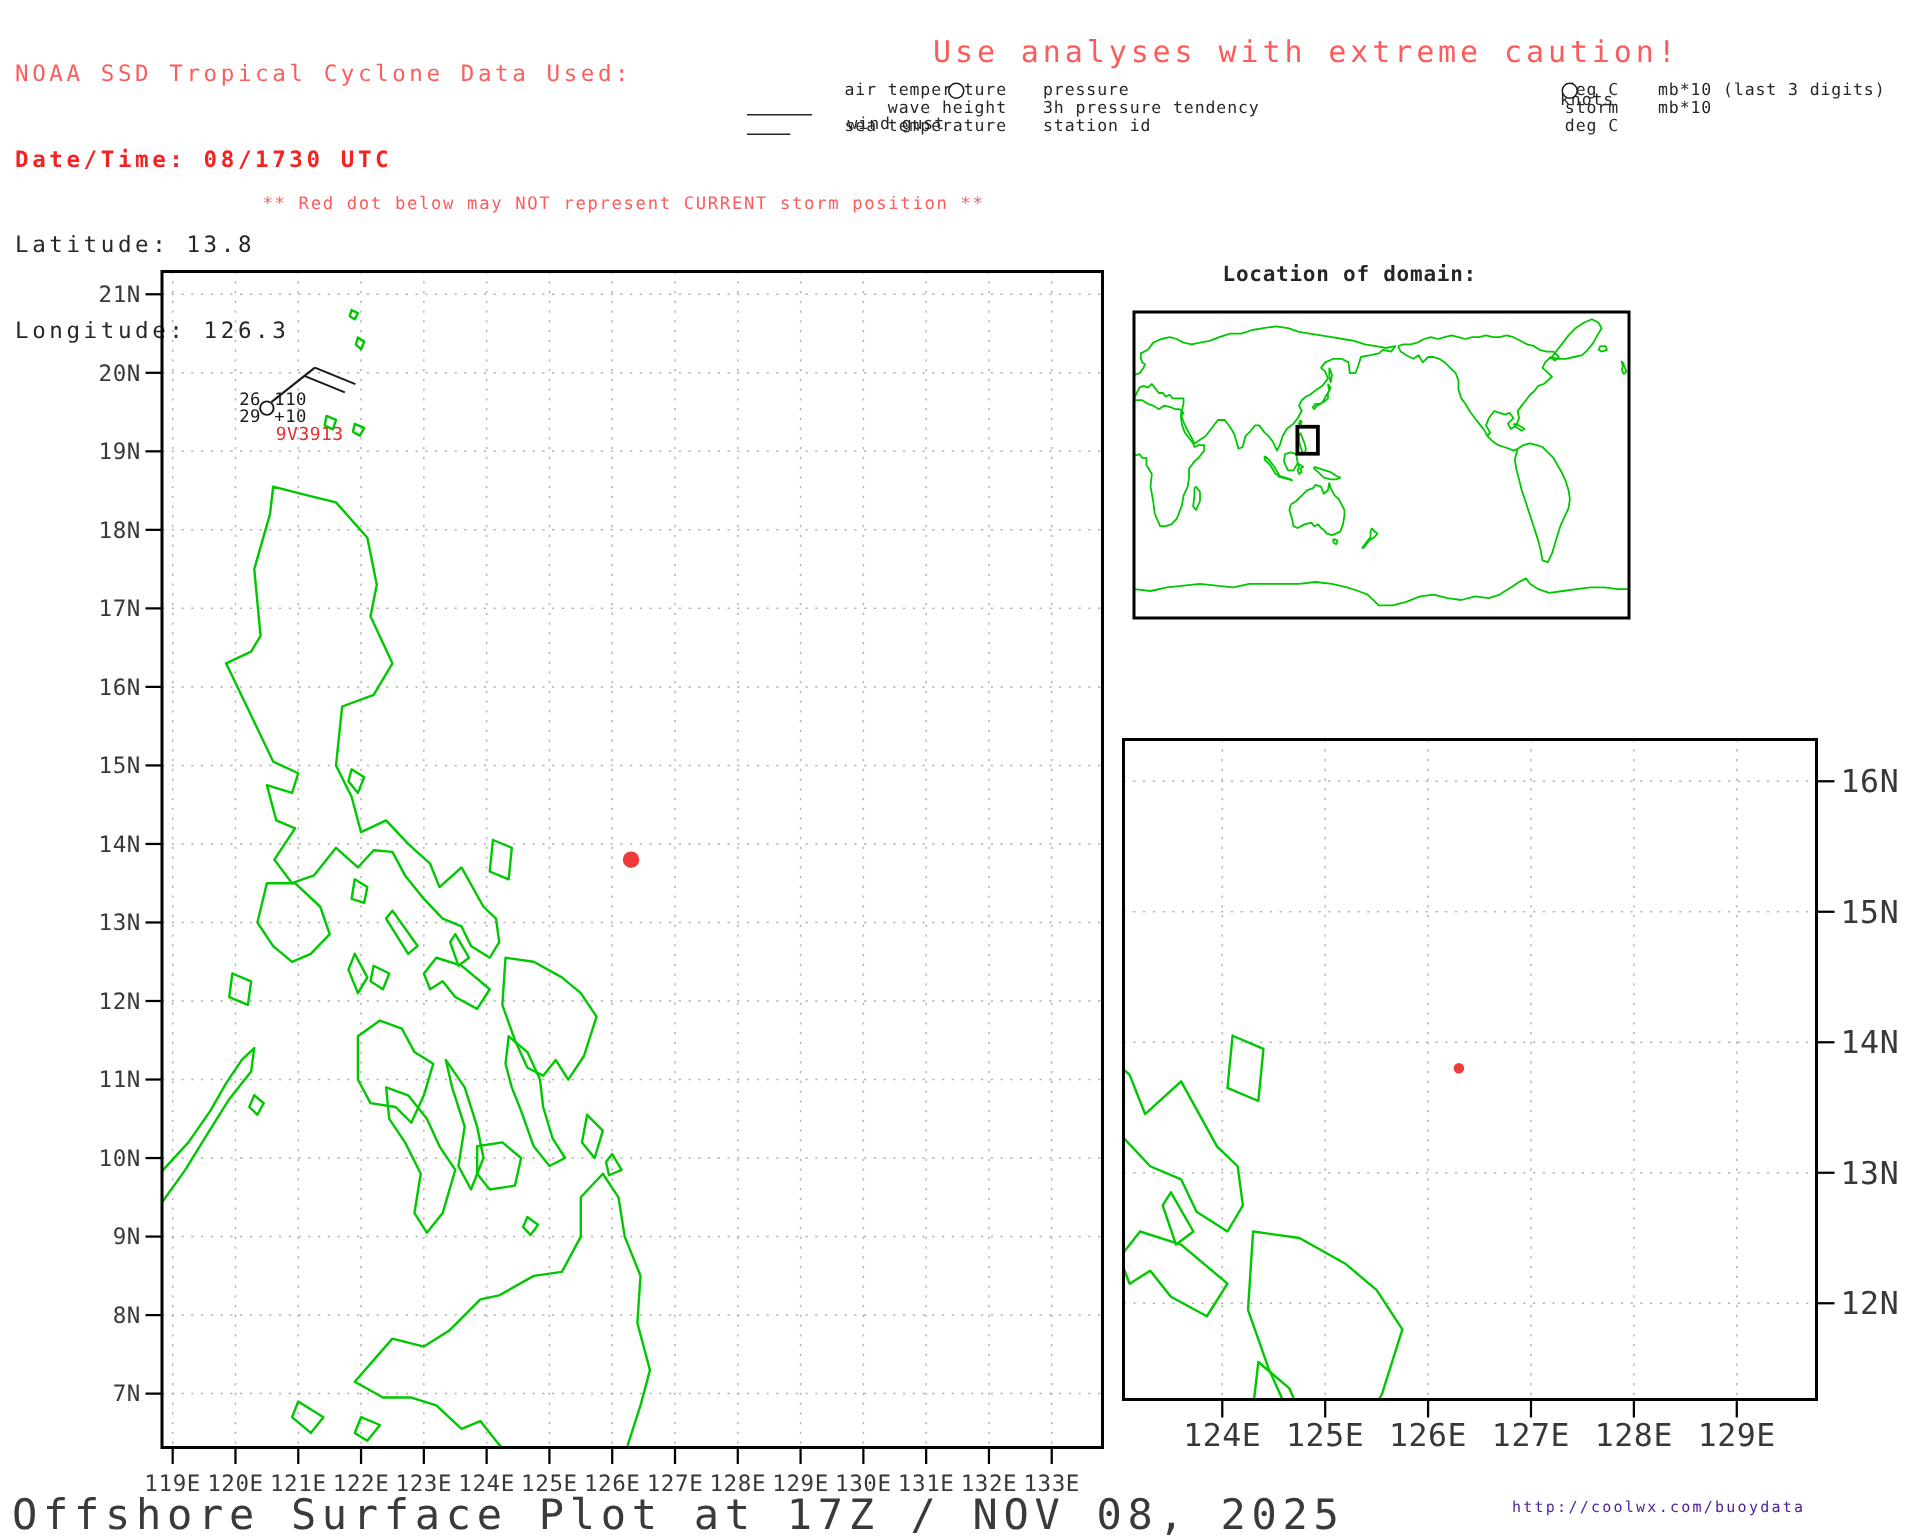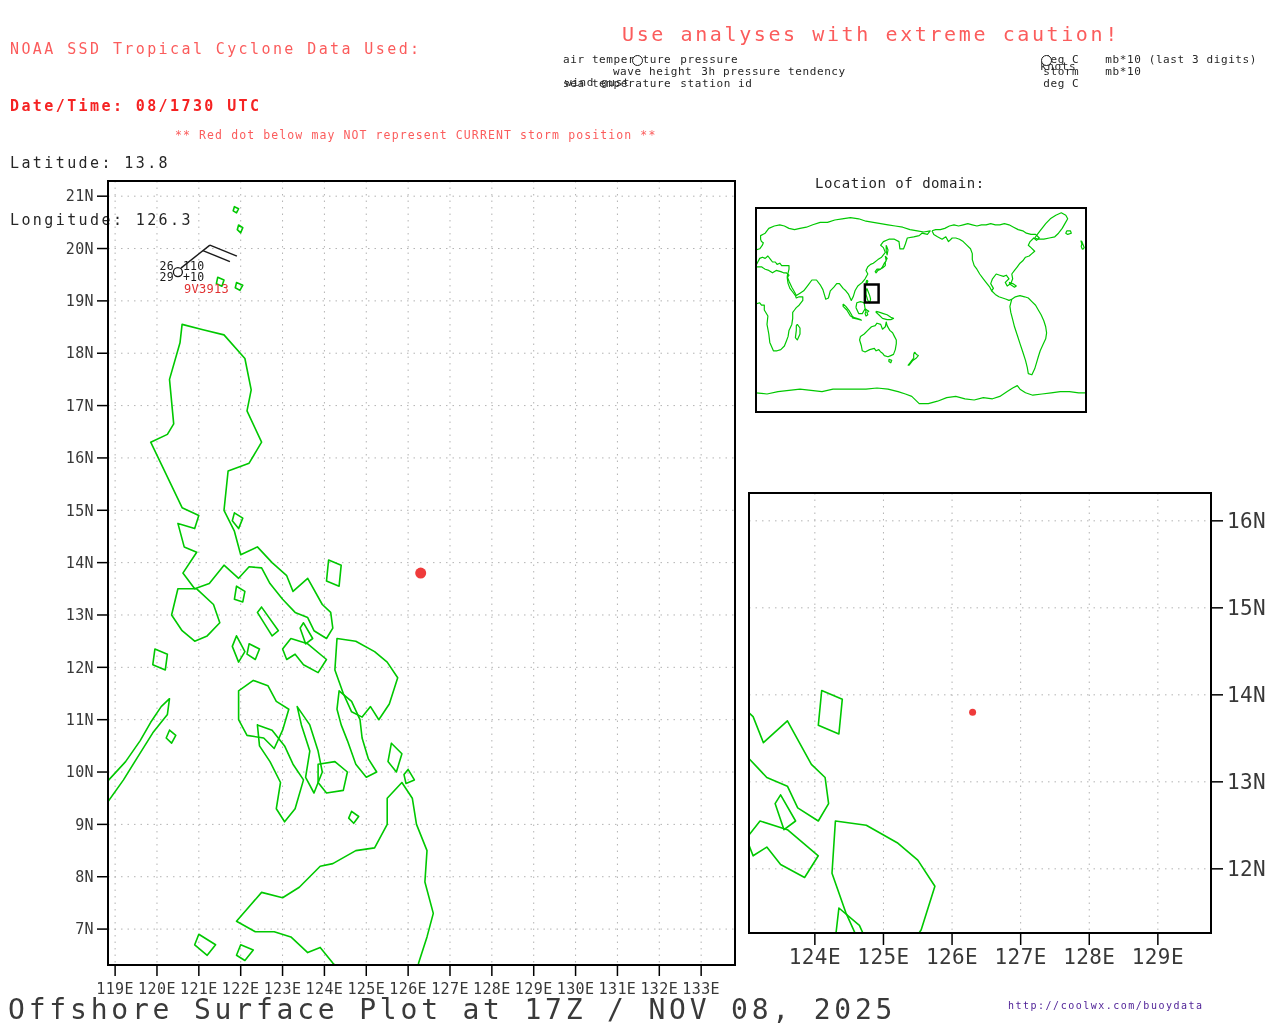--- a/index.html
+++ b/index.html
@@ -7,21 +7,21 @@
         font-family:"DejaVu Sans Mono",monospace;color:#262626;}
   .abs{position:absolute;white-space:pre;}
   
   .hdr{font-size:15px;letter-spacing:2.4px;line-height:19px;}
   .salmon{color:#fb5c5c;}
   .alert{color:#f52222;font-weight:bold;}
   .caution{font-size:20px;letter-spacing:2.6px;color:#fb5c5c;margin-top:19px;}
   
   .keyrow{font-size:11px;letter-spacing:0.6px;color:#262626;}
   .keyrow .l{display:inline-block;width:130px;text-align:right;}
-  .keyrow .r{display:inline-block;margin-left:9px;}
+  .keyrow .r{display:inline-block;margin-left:24px;}
   .ukeyrow .l{display:inline-block;width:100px;text-align:right;}
   .ukeyrow .r{display:inline-block;margin-left:26px;}
   .keycircle{position:absolute;width:11px;height:11px;border:1.3px solid #1a1a1a;border-radius:50%;
              background:#fff;box-sizing:border-box;}
   .warn{font-size:11.5px;letter-spacing:1.1px;color:#fb5c5c;}
   .domtitle{font-size:14px;letter-spacing:0.5px;color:#262626;}
   .foot-title{font-size:28px;letter-spacing:3.8px;color:#3a3a3a;}
   .foot-url{font-size:10px;letter-spacing:1.5px;color:#4c1d95;}
   svg{position:absolute;overflow:visible;}
   svg text{font-family:"DejaVu Sans Mono",monospace;}
@@ -37,21 +37,21 @@
     <div>Latitude: 13.8</div>
     <div>Longitude: 126.3</div>
   </div>
 
   <div class="abs caution" style="left:622px;top:3px;">Use analyses with extreme caution!</div>
 
   <div>
     <div class="abs keyrow" style="left:498px;top:40px;">
       <span class="l">air temperature</span><span class="r">pressure</span>
     </div>
-    <div class="abs keyrow" style="left:519px;top:52px;">
+    <div class="abs keyrow" style="left:498px;top:52px;text-decoration:underline;">
       <span class="l">wave height</span><span class="r">3h pressure tendency</span>
     </div>
     <div class="abs keyrow" style="left:498px;top:64px;">
       <span class="l">sea temperature</span><span class="r">station id</span>
     </div>
     <div class="abs keyrow" style="left:565px;top:76px;width:145px;">wind gust</div>
     <span class="keycircle" style="left:632px;top:55px;"></span>
   </div>
 
   <div>
@@ -203,21 +203,21 @@
       <line x1="42" y1="600.0314999999999" x2="53" y2="600.0314999999999" stroke="#000" stroke-width="1.5"></line>
       <text x="39" y="605.2814999999999" text-anchor="end" font-size="15" letter-spacing="0.4" fill="#383838">10N</text>
       <line x1="42" y1="652.3815" x2="53" y2="652.3815" stroke="#000" stroke-width="1.5"></line>
       <text x="39" y="657.6315" text-anchor="end" font-size="15" letter-spacing="0.4" fill="#383838">9N</text>
       <line x1="42" y1="704.7315" x2="53" y2="704.7315" stroke="#000" stroke-width="1.5"></line>
       <text x="39" y="709.9815" text-anchor="end" font-size="15" letter-spacing="0.4" fill="#383838">8N</text>
       <line x1="42" y1="757.0815" x2="53" y2="757.0815" stroke="#000" stroke-width="1.5"></line>
       <text x="39" y="762.3315" text-anchor="end" font-size="15" letter-spacing="0.4" fill="#383838">7N</text>
     </svg>
 
-  <div class="abs domtitle" style="left:815px;top:175px;">Location of domain:</div>
+  <div class="abs domtitle" style="left:815px;top:175px;font-weight:bold;">Location of domain:</div>
   <svg id="domain-map" style="left:750px;top:200px;" width="340" height="220">
       <defs>
         <clipPath id="domain-clip">
           <rect x="6" y="8" width="330" height="204"></rect>
         </clipPath>
       </defs>
       <g clip-path="url(#domain-clip)">
         <path d="M6.0 50.0 L9.7 48.8 L12.4 45.2 L13.3 42.8 L11.5 41.6 L10.6 39.2 L10.6 35.6 L15.2 33.2 L18.8 28.4 L24.3 26.0 L29.8 24.8 L34.4 26.0 L39.0 28.4 L44.5 29.6 L50.0 28.4 L56.4 27.2 L62.8 24.8 L70.2 22.4 L77.5 22.4 L84.8 20.0 L92.2 18.8 L100.4 17.6 L108.7 18.8 L116.0 21.2 L123.3 22.4 L130.7 23.6 L138.0 24.8 L145.3 26.0 L152.7 27.2 L160.0 29.6 L167.3 30.8 L173.8 32.0 L180.2 30.8 L177.4 34.4 L171.9 33.2 L169.2 35.6 L163.7 36.8 L157.3 38.0 L155.4 44.0 L153.6 48.8 L149.9 48.8 L149.0 41.6 L144.4 39.2 L138.9 39.2 L133.4 41.6 L130.7 45.2 L133.4 47.6 L135.3 52.4 L131.6 57.2 L127.9 59.6 L123.3 63.2 L120.6 64.4 L117.8 66.8 L116.0 70.4 L117.8 74.0 L115.1 78.8 L112.3 82.4 L107.8 86.0 L105.0 90.8 L103.2 96.8 L101.3 100.4 L98.6 94.4 L95.8 90.8 L93.1 88.4 L89.4 83.6 L86.7 83.6 L83.9 87.2 L80.3 90.8 L78.4 98.0 L75.7 99.2 L72.9 89.6 L70.2 84.8 L66.5 80.0 L61.9 80.0 L58.3 84.8 L53.7 90.8 L50.0 93.2 L46.3 95.6 L44.5 92.0 L41.8 87.2 L39.0 81.2 L37.2 76.4 L38.1 72.8 L39.0 69.2 L39.0 65.6 L35.3 65.6 L31.7 65.6 L29.8 63.2 L27.1 64.4 L25.3 62.0 L22.5 62.0 L20.7 59.6 L17.9 56.0 L15.2 58.4 L12.4 57.2 L9.7 58.4 L7.8 62.0 L6.0 65.6" fill="none" stroke="#00c800" stroke-width="1.2" stroke-linejoin="round"></path>
         <path d="M6.0 104.0 L9.7 102.8 L11.5 105.2 L14.3 105.2 L14.3 110.0 L17.9 116.0 L17.0 124.4 L18.8 134.0 L19.8 142.4 L23.4 150.8 L27.1 150.8 L30.8 149.6 L34.4 146.0 L36.3 141.2 L38.1 136.4 L39.0 130.4 L41.8 124.4 L42.7 118.4 L42.7 112.4 L44.5 110.0 L46.3 107.6 L49.1 105.2 L52.8 100.4 L52.8 96.8 L49.1 96.8 L46.3 98.0 L45.4 95.6 L42.7 92.0 L39.9 88.4 L38.1 83.6 L37.2 77.6 L39.0 75.2 L36.3 72.8 L33.5 72.8 L30.8 71.6 L26.2 70.4 L22.5 72.8 L18.8 70.4 L15.2 69.2 L11.5 66.8 L7.8 66.8 L6.0 66.8" fill="none" stroke="#00c800" stroke-width="1.2" stroke-linejoin="round"></path>
         <path d="M47.3 124.4 L50.0 128.0 L50.0 134.0 L47.3 140.0 L45.4 137.6 L46.3 130.4 L46.3 125.6 L47.3 124.4" fill="none" stroke="#00c800" stroke-width="1.2" stroke-linejoin="round"></path>

